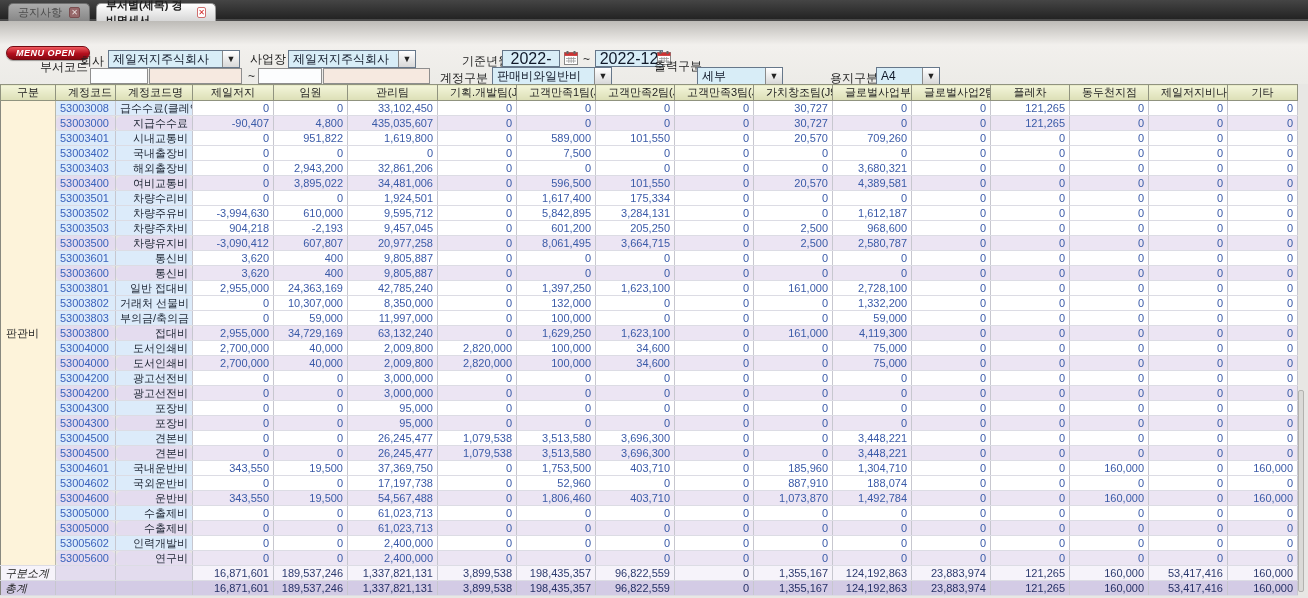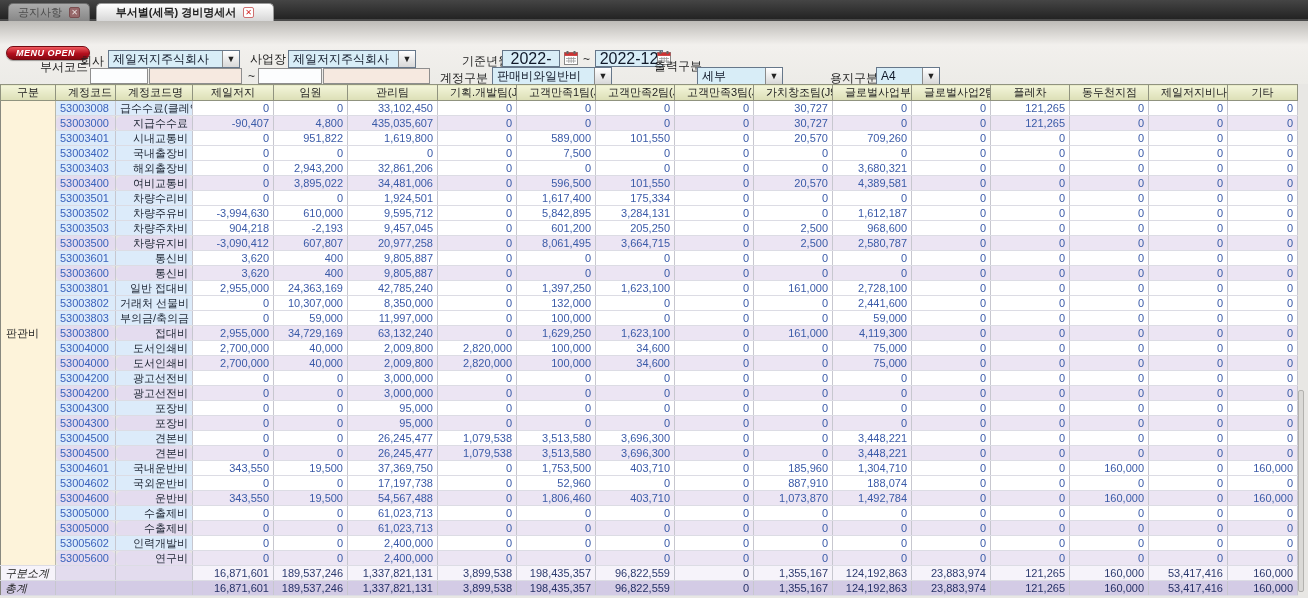--- a/index.html
+++ b/index.html
@@ -9,21 +9,21 @@
     background:#e8e7e4;
     font-family:"Liberation Sans","DejaVu Sans",sans-serif;
   }
   
   .tabbar { position:absolute; top:0; left:0; width:1308px; height:21px;
     background:linear-gradient(#454545,#232323); border-bottom:2px solid #4a4a4a; }
   .tab { position:absolute; top:3px; height:18px; border-radius:5px 5px 0 0;
     font-size:11px; display:flex; align-items:center; gap:7px; padding:0 9px; cursor:default; }
   .tab.inactive { left:8px; background:linear-gradient(#ababab,#878787);
     color:#4c4c4c; border:1px solid #6f6f6f; border-bottom:none; }
-  .tab.active { left:96px; width:178px; background:linear-gradient(#ffffff,#d7d7d7);
+  .tab.active { left:96px; width:120px; background:linear-gradient(#ffffff,#d7d7d7);
     color:#222; border:1px solid #9a9a9a; border-bottom:none; justify-content:center; font-weight:bold; }
   .closebox { width:11px; height:11px; font-size:8px; line-height:10px; text-align:center;
     border-radius:2px; font-weight:bold; }
   .closebox.dim { background:#97686a; color:#e8dede; border:1px solid #7a4e50; }
   .closebox.red { background:#fff; color:#d22525; border:1px solid #cf7070; }
   
   .menu-open { position:absolute; top:25px; left:6px; height:14px; padding:1px 14px 1px 9px;
     background:linear-gradient(#f05a5e,#b30f1e 55%,#870711);
     border:1px solid #740a12; border-radius:8px; color:#fff; font-size:9px;
     font-weight:bold; font-style:italic; line-height:11px; letter-spacing:.5px;
@@ -418,21 +418,21 @@
           <td class="code">53003802</td>
           <td class="name">거래처 선물비</td>
           <td class="num">0</td>
           <td class="num">10,307,000</td>
           <td class="num">8,350,000</td>
           <td class="num">0</td>
           <td class="num">132,000</td>
           <td class="num">0</td>
           <td class="num">0</td>
           <td class="num">0</td>
-          <td class="num">2,441,600</td>
+          <td class="num">1,332,200</td>
           <td class="num">0</td>
           <td class="num">0</td>
           <td class="num">0</td>
           <td class="num">0</td>
           <td class="num">0</td>
         </tr>
         <tr class="detail">
           <td class="code">53003803</td>
           <td class="name">부의금/축의금</td>
           <td class="num">0</td>

